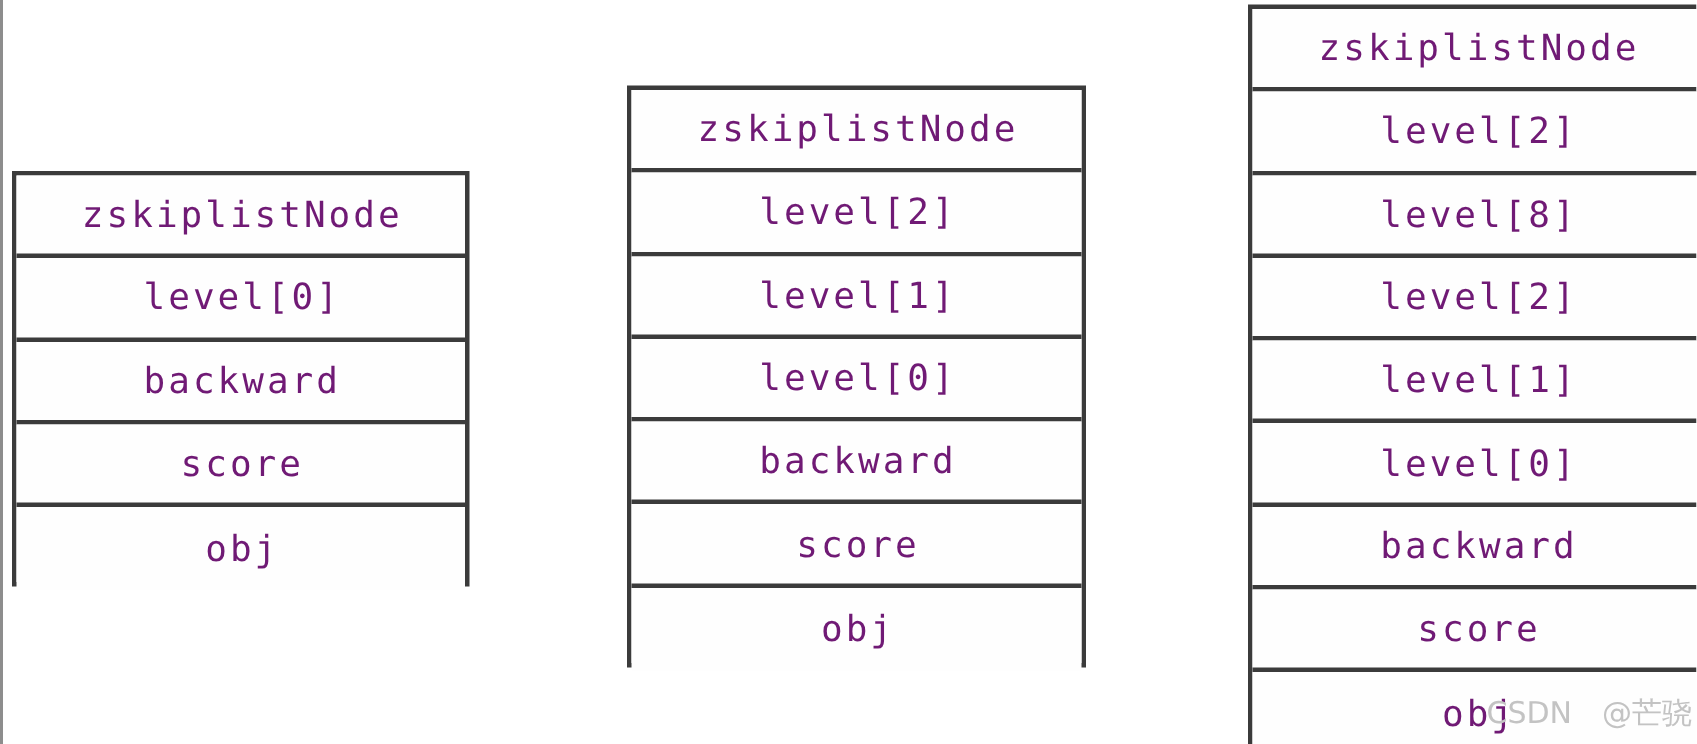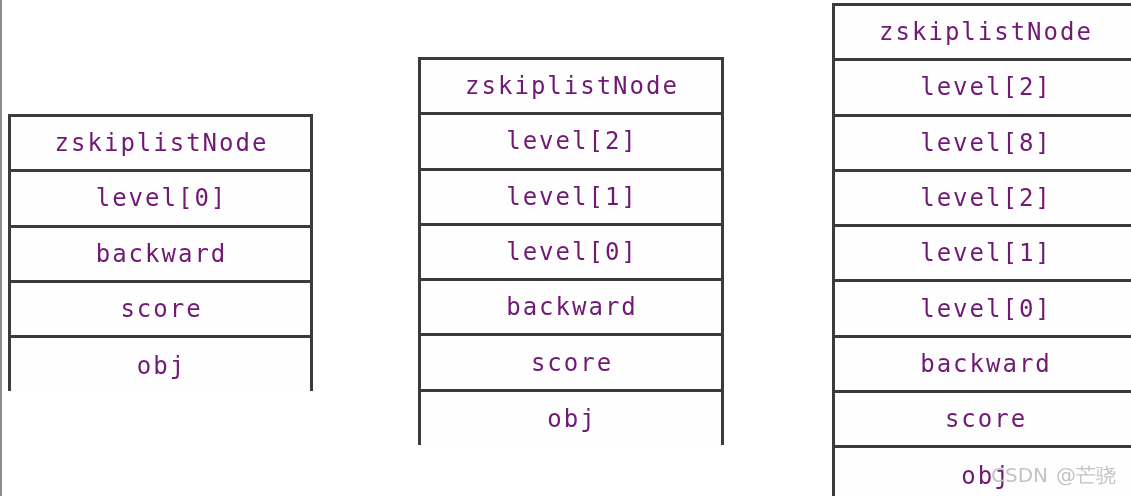--- a/index.html
+++ b/index.html
@@ -62,21 +62,21 @@
     left: 991px;
     top: 462px;
     font-family: "DejaVu Sans", "Liberation Sans", sans-serif;
     font-size: 20px;
     color: #c3c3c3;
     letter-spacing: 0px;
     white-space: nowrap;
     pointer-events: none;
   }
   .watermark .wm-handle {
-    margin-left: 8px;
+    margin-left: 20px;
   }
 </style>
 </head>
 <body>
 
 <div id="canvas">
 
   <div class="edge-line"></div>
 
   <div class="node-table" id="table-node-1">

